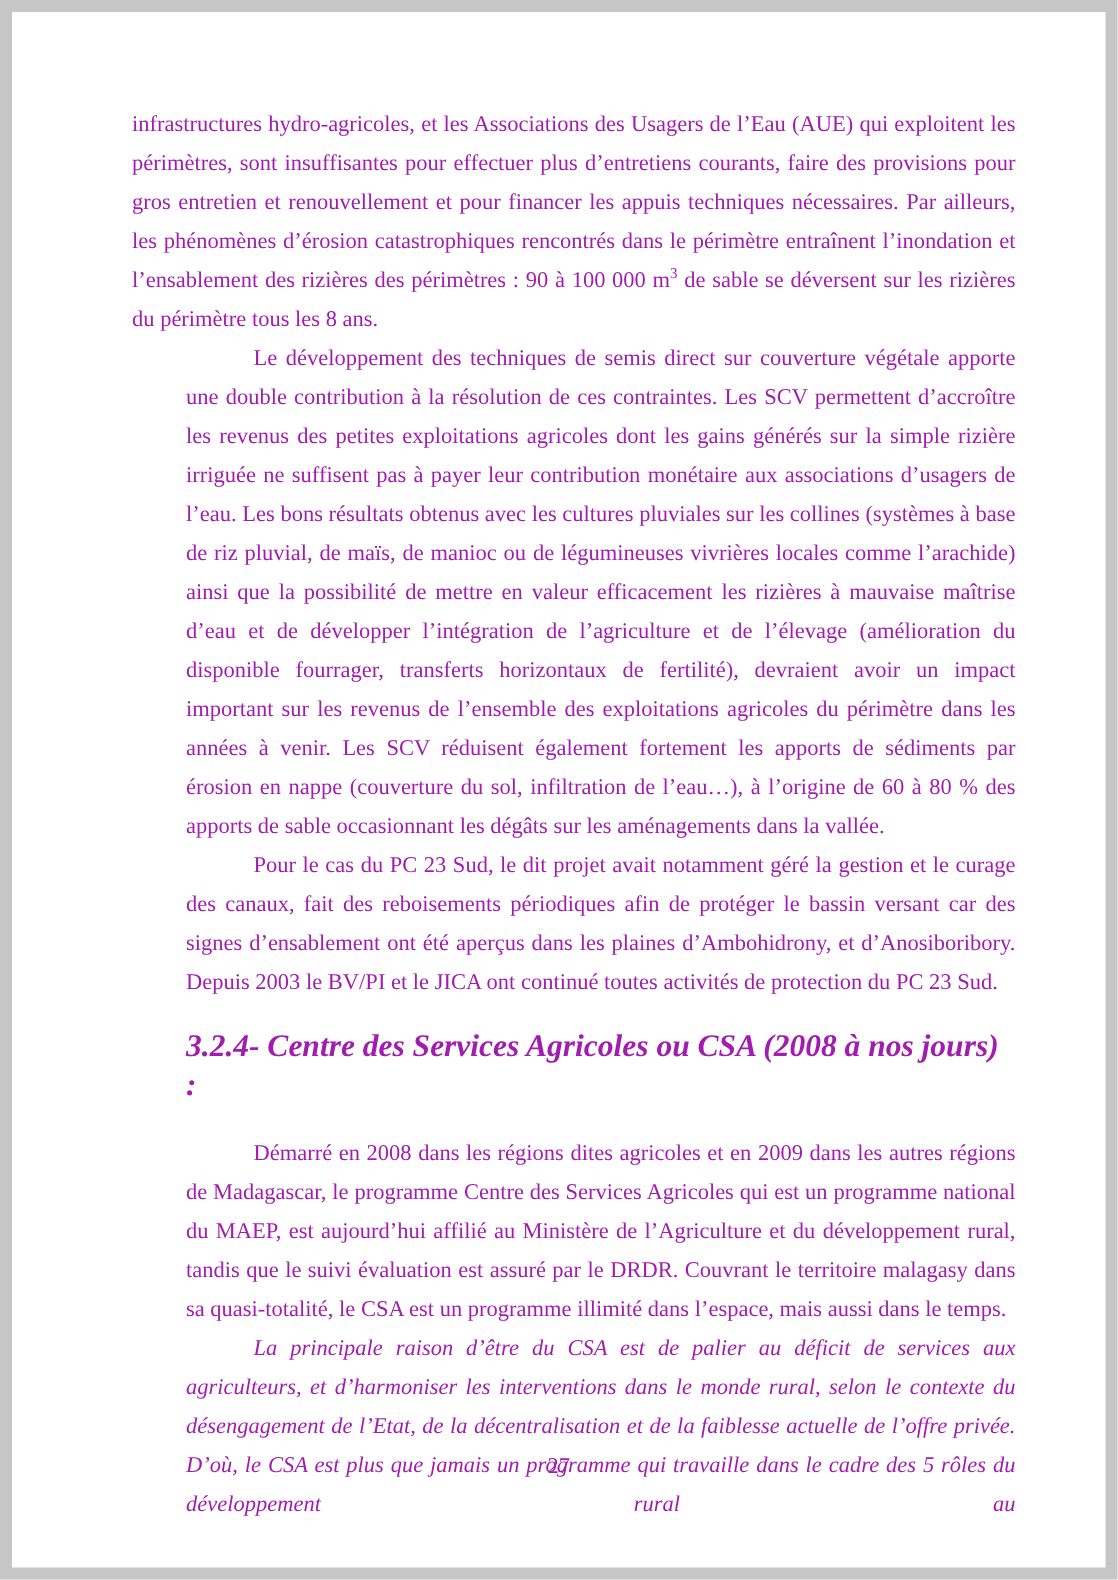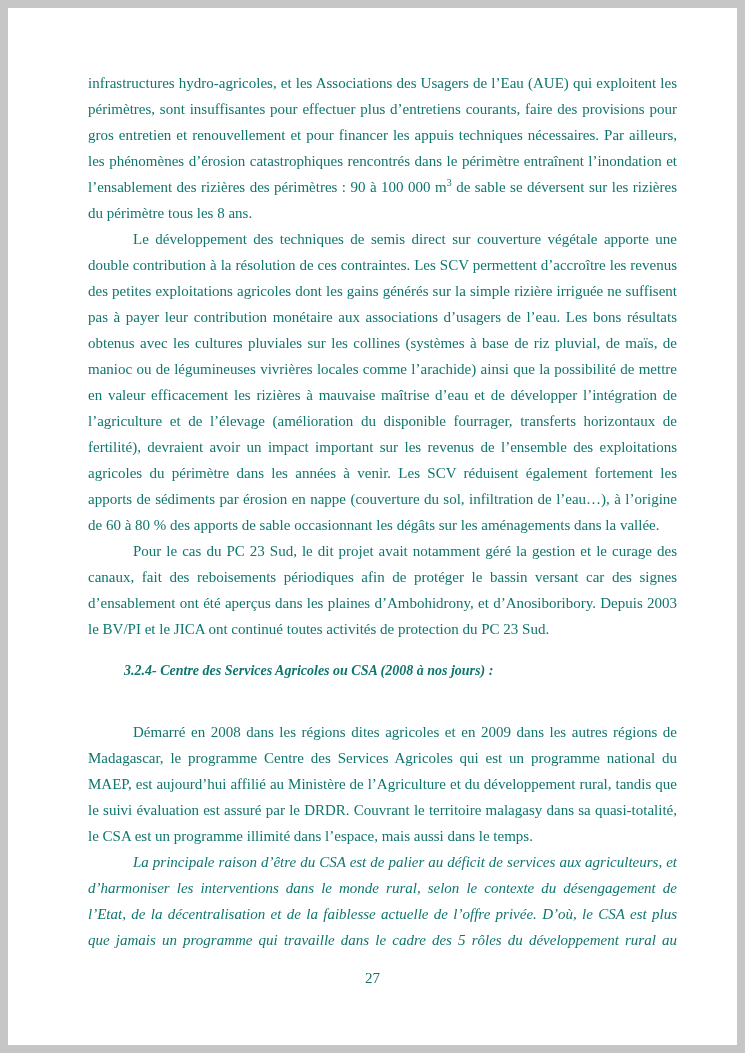--- a/index.html
+++ b/index.html
@@ -15,46 +15,47 @@
   }
   .page {
     position: absolute;
     left: 8px;
     top: 8px;
     width: 729px;
     height: 1037px;
     background: #ffffff;
     box-sizing: border-box;
     padding: 62px 60px 0 80px;
-    color: #0f766e;
+    color: #a21caf;
     font-size: 15px;
     line-height: 26px;
     text-align: justify;
   }
   .para {
     margin: 0;
     padding: 0;
   }
   .indent {
     text-indent: 45px;
+    margin-left: 36px;
   }
   .justify-last {
     text-align-last: justify;
     font-style: italic;
   }
   .sup {
     font-size: 10px;
     line-height: 0;
     vertical-align: super;
   }
   .heading {
-    font-size: 14px;
+    font-size: 21px;
     font-weight: bold;
     font-style: italic;
-    margin: 16px 0 35px 36px;
+    margin: 16px 0 20px 36px;
     text-align: left;
     line-height: 26px;
   }
   .page-number {
     position: absolute;
     bottom: 54px;
     left: 0;
     width: 100%;
     text-align: center;
     font-size: 15px;

